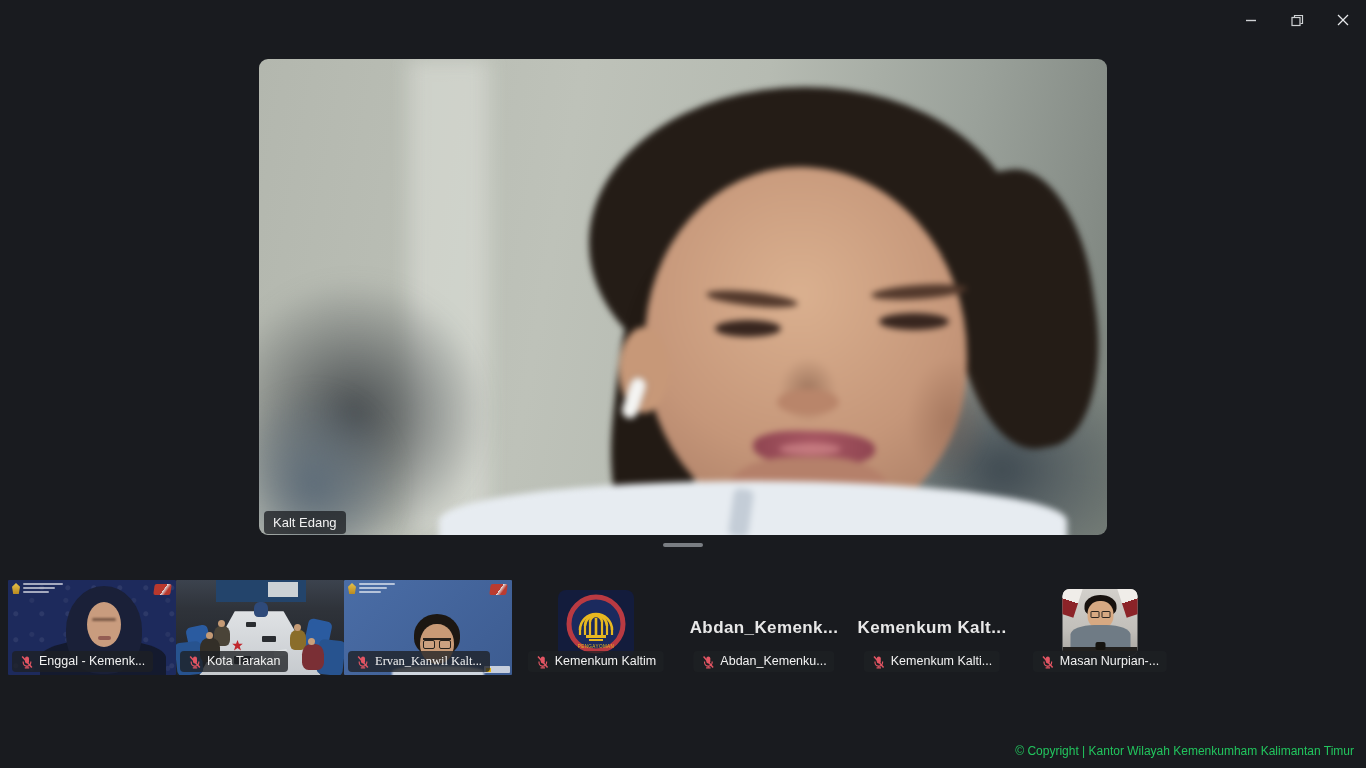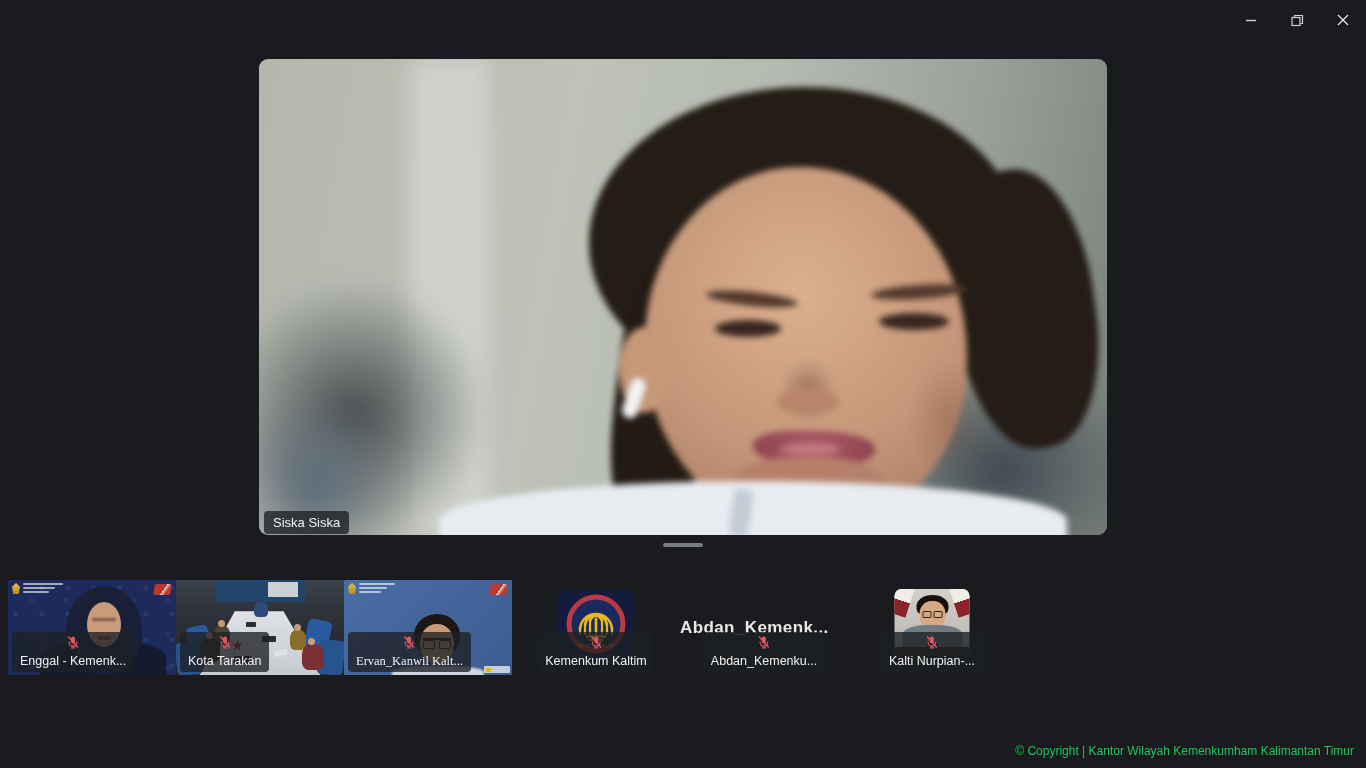--- a/index.html
+++ b/index.html
@@ -55,27 +55,27 @@
     max-width:160px;overflow:hidden;text-overflow:ellipsis;
   }
   .main-label{left:5px;bottom:1px;font-size:13px;max-width:none;padding:4px 9px;}
 
   
   .strip-handle{position:absolute;left:663px;top:543px;width:40px;height:4px;background:#7a7e83;border-radius:2px;cursor:ns-resize;}
 
   
   .filmstrip{position:absolute;left:8px;top:580px;height:95px;display:flex;}
   .tile{position:relative;width:168px;height:95px;flex:0 0 168px;}
-  .tile .name-label{left:4px;bottom:3px;flex-direction:column;}
+  .tile .name-label{left:4px;bottom:3px;}
   .tile.centered .name-label{left:50%;transform:translateX(-50%);}
   .vtile{overflow:hidden;border-radius:1px;}
   .mic{flex:0 0 auto;}
 
   .big-name{
-    position:absolute;left:0;right:0;top:38px;text-align:left;
+    position:absolute;left:0;right:0;top:38px;text-align:center;
     color:#e8e8e8;font-weight:700;font-size:17px;letter-spacing:.4px;
     white-space:nowrap;overflow:hidden;
   }
 
   
   .t1{background:#1d2a5c;}
   .t1 .batik{position:absolute;inset:0;background-image:radial-gradient(circle at 30% 30%,rgba(255,255,255,.07) 2px,transparent 3px),radial-gradient(circle at 70% 60%,rgba(255,255,255,.05) 2px,transparent 3px);background-size:26px 26px,34px 34px;}
   .t1-shoulders{position:absolute;left:32px;top:60px;width:126px;height:40px;background:#141a2e;border-radius:45% 45% 0 0;}
   .t1-hijab{position:absolute;left:58px;top:6px;width:76px;height:88px;background:#1a2038;border-radius:50% 50% 44% 44%;}
   .t1-face{position:absolute;left:79px;top:22px;width:34px;height:45px;background:#c99c7e;border-radius:50%;filter:blur(.6px);}
@@ -181,21 +181,21 @@
     <div class="mv-layer nose-tip"></div>
     <div class="mv-layer cheek-shade"></div>
     <div class="mv-layer lips"></div>
     <div class="mv-layer lip-light"></div>
     <div class="mv-layer chin-shade"></div>
     <div class="mv-layer neck"></div>
     <div class="mv-layer shirt"></div>
     <div class="mv-layer collar"></div>
   </div>
   <div class="name-label main-label">
-    <span>Siska Siska</span>
+    <span>Kalt Edang</span>
   </div>
 </div>
 
 <div class="strip-handle"></div>
 
 <div class="filmstrip">
 
   <div class="tile vtile t1">
     <div class="batik"></div>
     <div class="t1-shoulders"></div>
@@ -329,20 +329,33 @@
           <rect x="5" y="1.5" width="4" height="7" rx="2" fill="#e25563"></rect>
           <path d="M3.2 6.5v.8a3.8 3.8 0 0 0 7.6 0v-.8" stroke="#e25563" fill="none" stroke-width="1.2"></path>
           <line x1="7" y1="11.2" x2="7" y2="12.6" stroke="#e25563" stroke-width="1.2"></line>
           <line x1="4.8" y1="12.8" x2="9.2" y2="12.8" stroke="#e25563" stroke-width="1.2"></line>
           <line x1="2.2" y1="1.6" x2="11.8" y2="12.4" stroke="#e25563" stroke-width="1.5"></line>
         </svg>
       <span>Abdan_Kemenku...</span>
     </div>
   </div>
 
+  <div class="tile centered">
+    <div class="big-name">Kemenkum Kalt...</div>
+    <div class="name-label">
+      <svg class="mic" width="14" height="14" viewBox="0 0 14 14">
+          <rect x="5" y="1.5" width="4" height="7" rx="2" fill="#e25563"></rect>
+          <path d="M3.2 6.5v.8a3.8 3.8 0 0 0 7.6 0v-.8" stroke="#e25563" fill="none" stroke-width="1.2"></path>
+          <line x1="7" y1="11.2" x2="7" y2="12.6" stroke="#e25563" stroke-width="1.2"></line>
+          <line x1="4.8" y1="12.8" x2="9.2" y2="12.8" stroke="#e25563" stroke-width="1.2"></line>
+          <line x1="2.2" y1="1.6" x2="11.8" y2="12.4" stroke="#e25563" stroke-width="1.5"></line>
+        </svg>
+      <span>Kemenkum Kalti...</span>
+    </div>
+  </div>
 
 
   <div class="tile centered">
     <div class="photo-avatar">
       <div class="t8-flagL"></div>
       <div class="t8-flagR"></div>
       <div class="t8-hair"></div>
       <div class="t8-face"></div>
       <div class="t8-glasses">
           <i></i>
@@ -353,21 +366,21 @@
       <div class="t8-mic"></div>
     </div>
     <div class="name-label">
       <svg class="mic" width="14" height="14" viewBox="0 0 14 14">
           <rect x="5" y="1.5" width="4" height="7" rx="2" fill="#e25563"></rect>
           <path d="M3.2 6.5v.8a3.8 3.8 0 0 0 7.6 0v-.8" stroke="#e25563" fill="none" stroke-width="1.2"></path>
           <line x1="7" y1="11.2" x2="7" y2="12.6" stroke="#e25563" stroke-width="1.2"></line>
           <line x1="4.8" y1="12.8" x2="9.2" y2="12.8" stroke="#e25563" stroke-width="1.2"></line>
           <line x1="2.2" y1="1.6" x2="11.8" y2="12.4" stroke="#e25563" stroke-width="1.5"></line>
         </svg>
-      <span>Kalti Nurpian-...</span>
+      <span>Masan Nurpian-...</span>
     </div>
   </div>
 
 </div>
 
 <div class="footer">
   <span>© Copyright | Kantor Wilayah Kemenkumham Kalimantan Timur</span>
 </div>
 
 </body></html>

